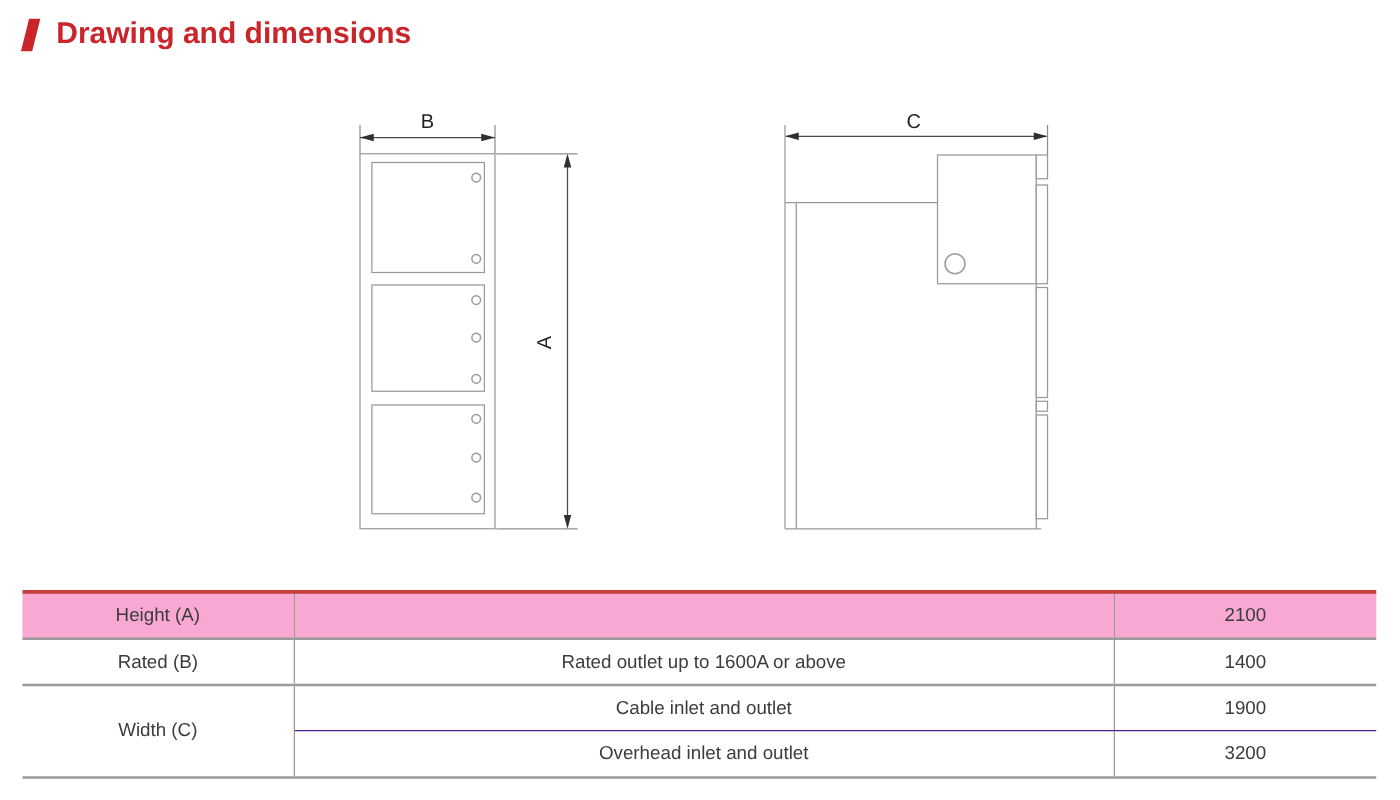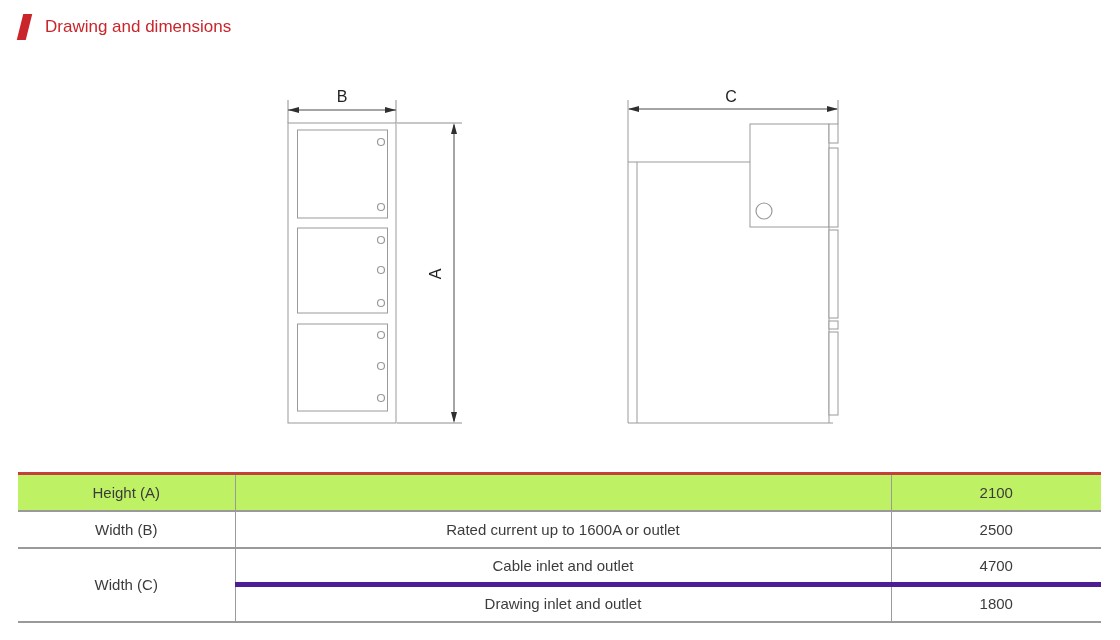--- a/index.html
+++ b/index.html
@@ -7,21 +7,21 @@
     width:1120px;height:640px;position:relative;overflow:hidden;
     font-family:"Liberation Sans",sans-serif;
   }
   
   .page-header{position:absolute;left:20px;top:13px;display:flex;align-items:center;}
   .title-slash{
     width:9px;height:26px;background:#c9252b;
     transform:skewX(-14deg);margin-right:16px;margin-top:1px;
   }
   .page-title{
-    color:#c9252b;font-size:17px;font-weight:normal;letter-spacing:0px;
+    color:#c9252b;font-size:24px;font-weight:bold;letter-spacing:0px;
   }
   
   .drawing-svg{position:absolute;left:0;top:0;}
   .draw-line{stroke:#9a9a9a;stroke-width:1;fill:none;}
   .draw-rect{stroke:#9a9a9a;stroke-width:1;fill:#ffffff;}
   .knob{stroke:#9a9a9a;stroke-width:1.2;fill:#ffffff;}
   .dim-line{stroke:#4a4a4a;stroke-width:1;fill:none;}
   .ext-line{stroke:#8f8f8f;stroke-width:1;fill:none;}
   .dim-arrow{fill:#2f2f2f;stroke:none;}
   .dim-text{fill:#222222;font-size:16px;font-family:"Liberation Sans",sans-serif;}
@@ -30,23 +30,23 @@
   table.dim-table{
     width:100%;border-collapse:collapse;table-layout:fixed;
     border-top:3px solid #c5403c;
     font-size:15px;color:#3c3c3c;
   }
   table.dim-table td{
     text-align:center;vertical-align:middle;height:37px;
     padding:0 6px;box-sizing:border-box;
   }
   td.cell-colsep{border-right:1px solid #9a9a9a;}
-  tr.row-highlight td{background:#bef264;}
+  tr.row-highlight td{background:#f9a8d4;}
   td.b-heavy{border-bottom:2px solid #9a9a9a;}
-  td.b-light{border-bottom:5px solid #4c1d95;}
+  td.b-light{border-bottom:1px solid #4c1d95;}
 </style>
 </head>
 <body>
 
 <div class="page-header">
   <div class="title-slash"></div>
   <div class="page-title">Drawing and dimensions</div>
 </div>
 
 <svg class="drawing-svg" width="1120" height="460" viewBox="0 0 1120 460">
@@ -129,28 +129,28 @@
       <col style="width:656px">
       <col style="width:210px">
     </colgroup>
     <tbody>
       <tr class="row-highlight">
         <td class="cell-colsep b-heavy">Height (A)</td>
         <td class="cell-colsep b-heavy"></td>
         <td class="b-heavy">2100</td>
       </tr>
       <tr>
-        <td class="cell-colsep b-heavy">Width (B)</td>
-        <td class="cell-colsep b-heavy">Rated current up to 1600A or outlet</td>
-        <td class="b-heavy">2500</td>
+        <td class="cell-colsep b-heavy">Rated (B)</td>
+        <td class="cell-colsep b-heavy">Rated outlet up to 1600A or above</td>
+        <td class="b-heavy">1400</td>
       </tr>
       <tr>
         <td class="cell-colsep b-heavy" rowspan="2">Width (C)</td>
         <td class="cell-colsep b-light">Cable inlet and outlet</td>
-        <td class="b-light">4700</td>
+        <td class="b-light">1900</td>
       </tr>
       <tr>
-        <td class="cell-colsep b-heavy">Drawing inlet and outlet</td>
-        <td class="b-heavy">1800</td>
+        <td class="cell-colsep b-heavy">Overhead inlet and outlet</td>
+        <td class="b-heavy">3200</td>
       </tr>
     </tbody>
   </table>
 </div>
 
 </body></html>

